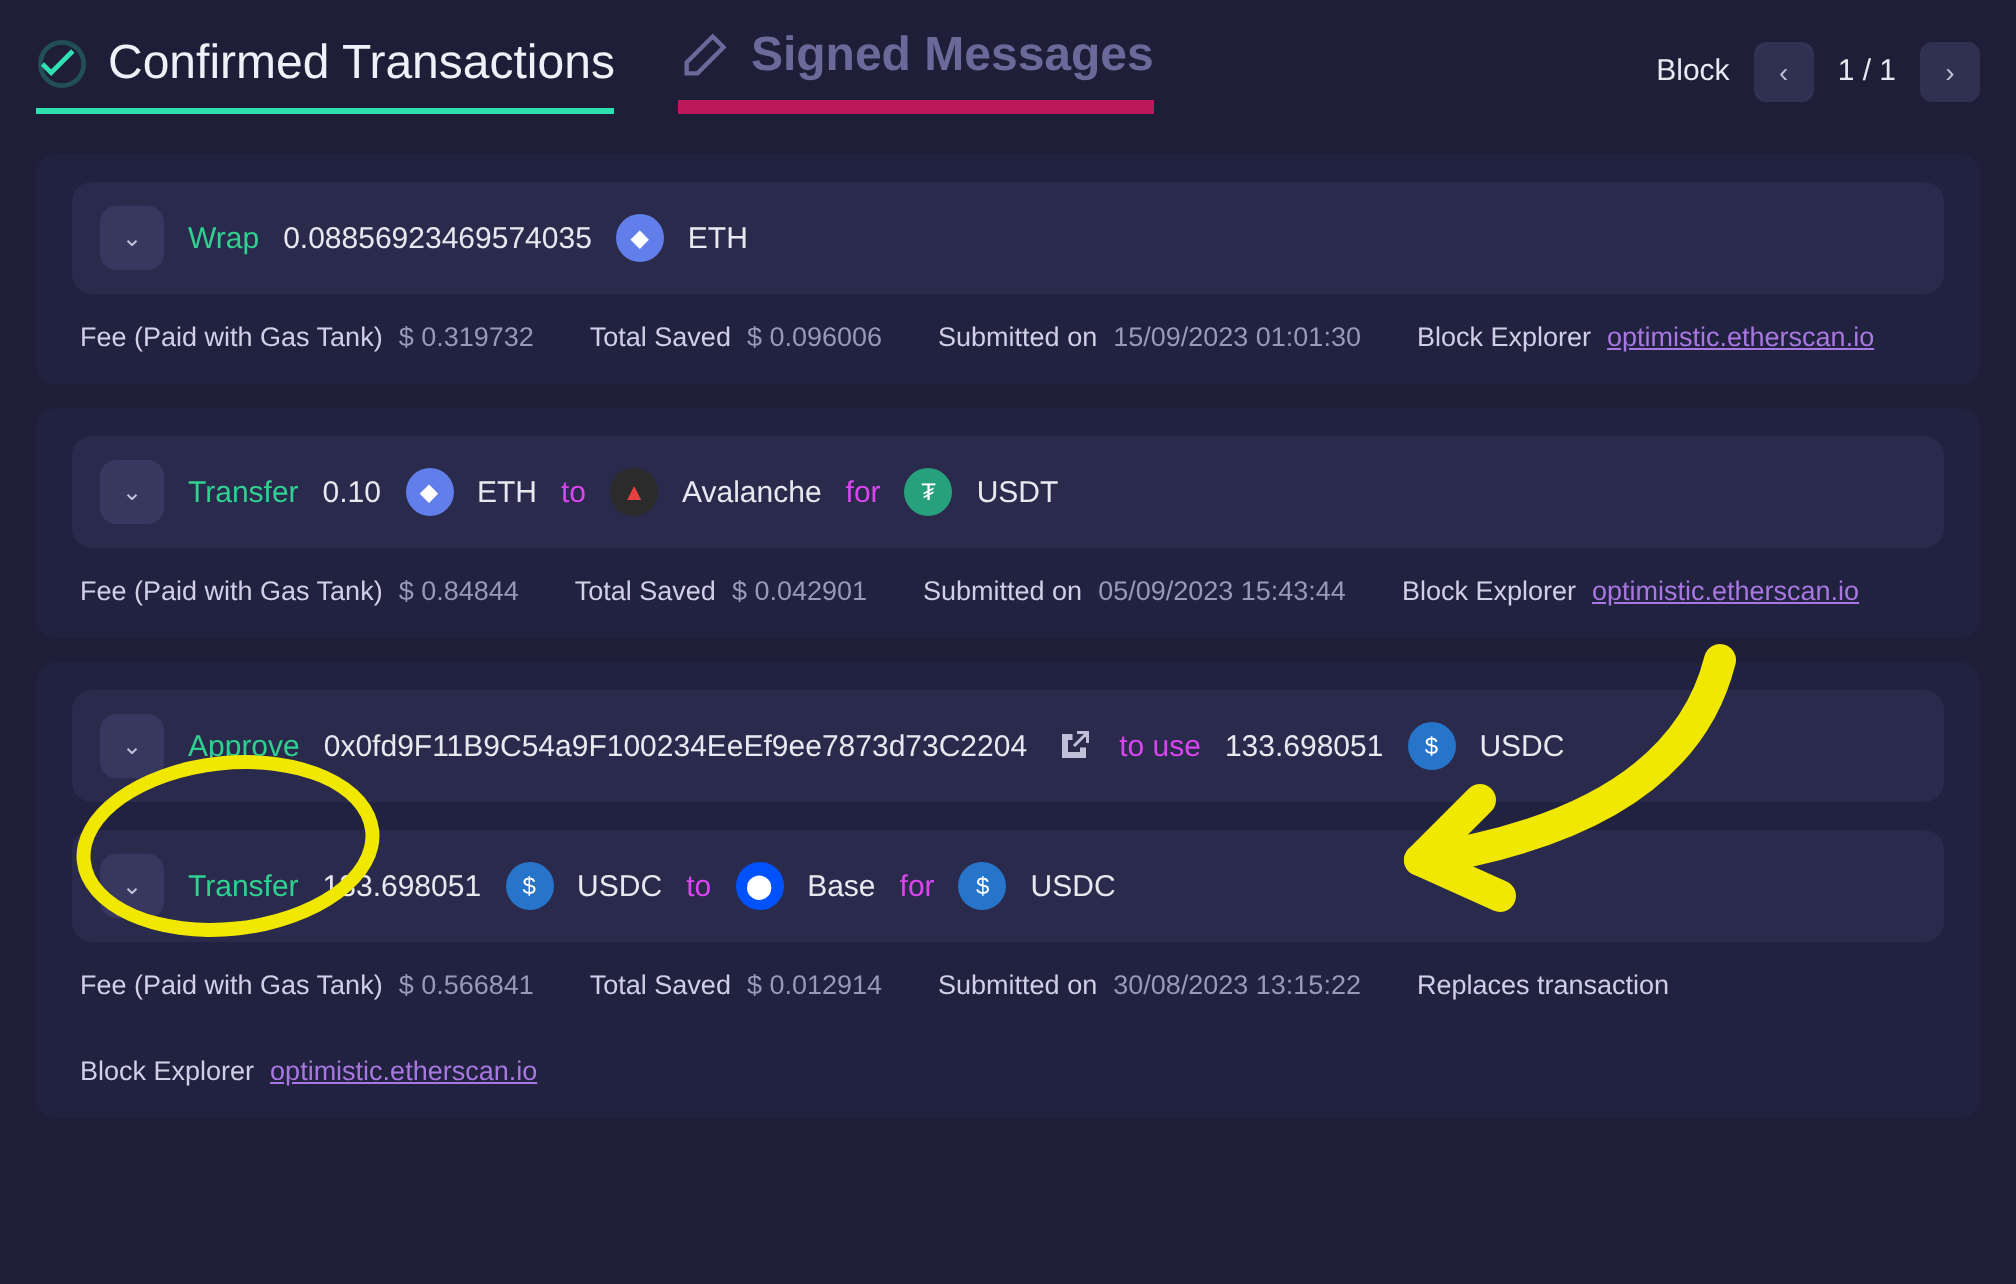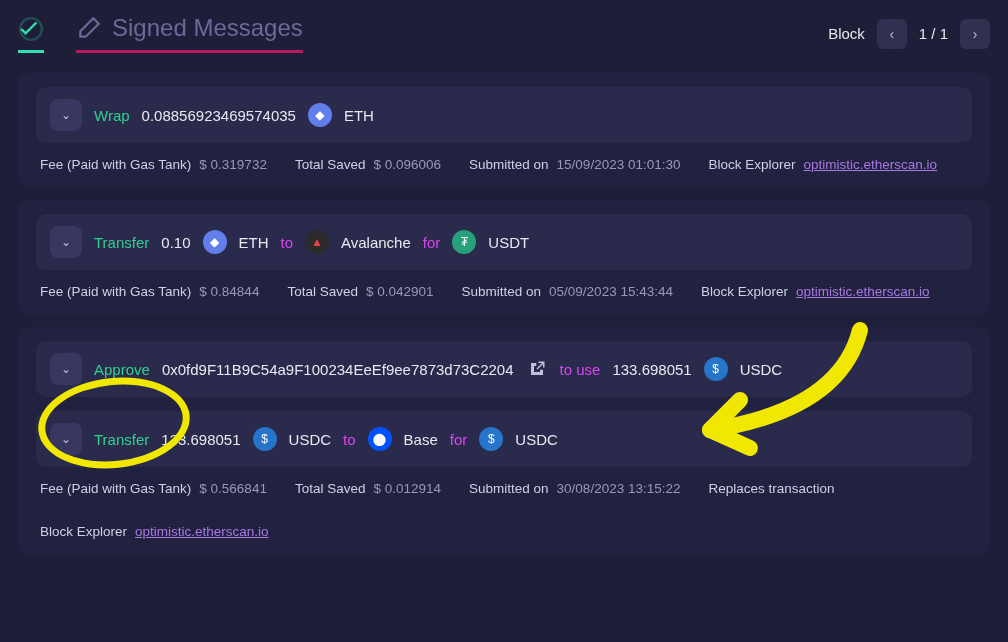--- a/index.html
+++ b/index.html
@@ -31,21 +31,22 @@
     font-weight: 500;
     padding-bottom: 8px;
     cursor: pointer;
   }
   .tab.active {
     color: #f0f0f8;
     border-bottom: 3px solid #30e0b0;
   }
   .tab.inactive {
     color: #6a6a9a;
-    border-bottom: 3px solid #be185d;
+    border-bottom: 7px solid #be185d;
+    font-weight: bold;
   }
   .tab-icon {
     width: 26px;
     height: 26px;
     display: inline-flex;
     align-items: center;
     justify-content: center;
     color: #30e0b0;
   }
   .tab.inactive .tab-icon { color: #6a6a9a; }
@@ -149,20 +150,21 @@
 
 <div class="header">
   <div class="tabs">
     <div class="tab active">
       <span class="tab-icon">
         <svg width="26" height="26" viewBox="0 0 24 24" fill="none" stroke="currentColor" stroke-width="2.2">
             <path d="M3 12l4 4L17 6"></path>
             <circle cx="12" cy="12" r="10" opacity="0.25"></circle>
           </svg>
       </span>
+      <span>Confirmed Transactions</span>
     </div>
     <div class="tab inactive">
       <span class="tab-icon">
         <svg width="26" height="26" viewBox="0 0 24 24" fill="none" stroke="currentColor" stroke-width="2">
             <path d="M16 3l5 5-12 12H4v-5L16 3z"></path>
           </svg>
       </span>
       <span>Signed Messages</span>
     </div>
   </div>

